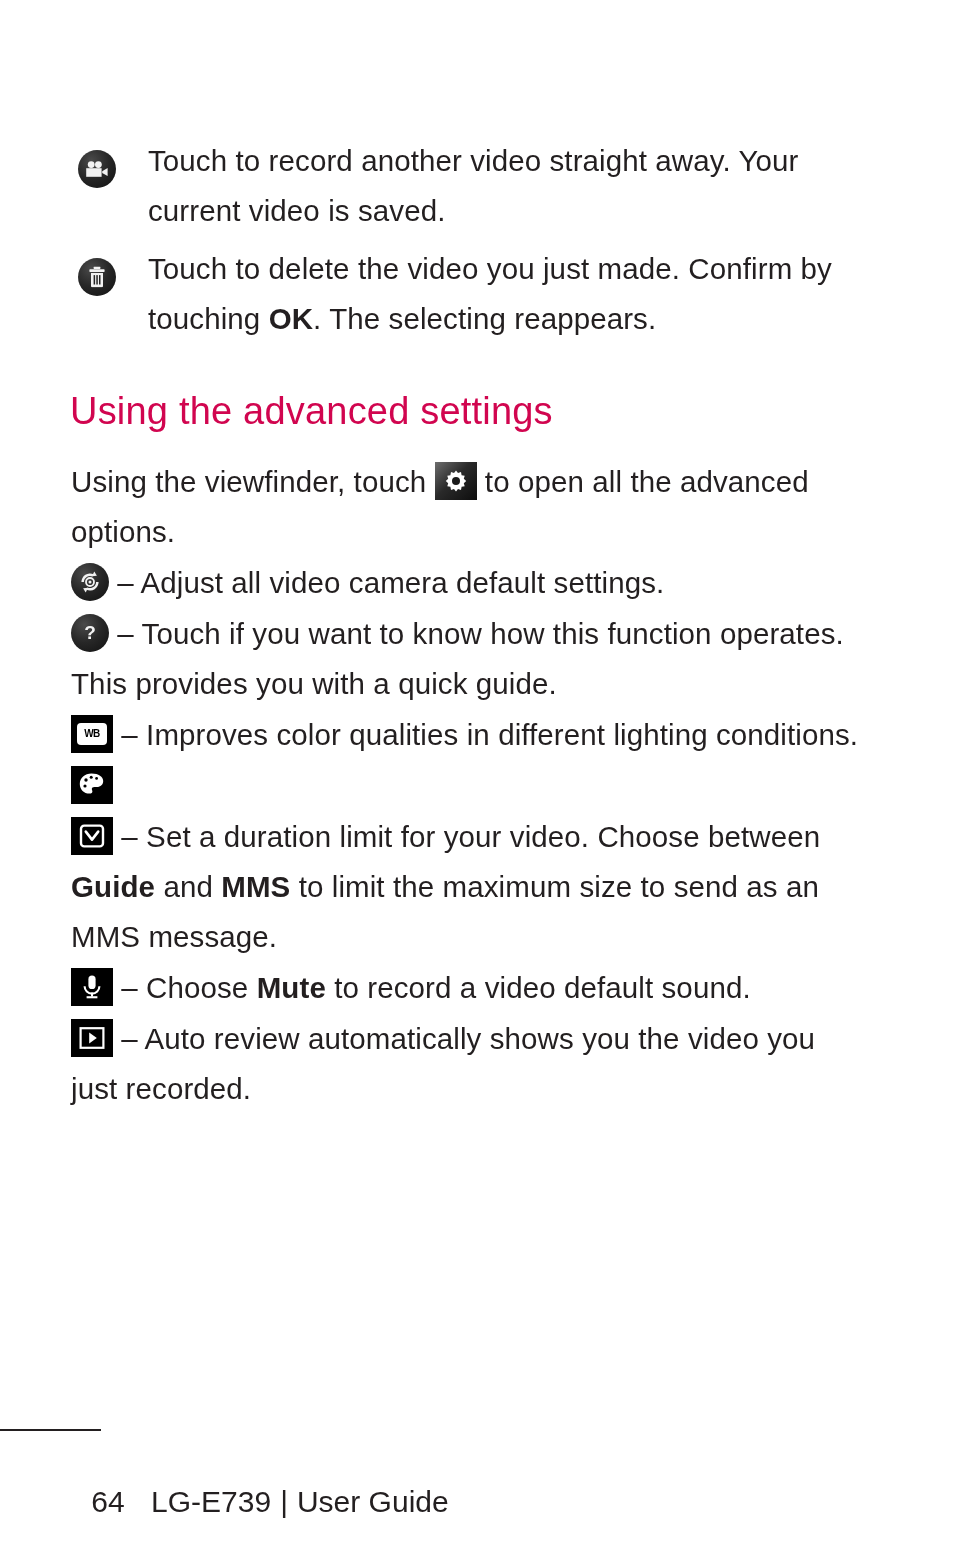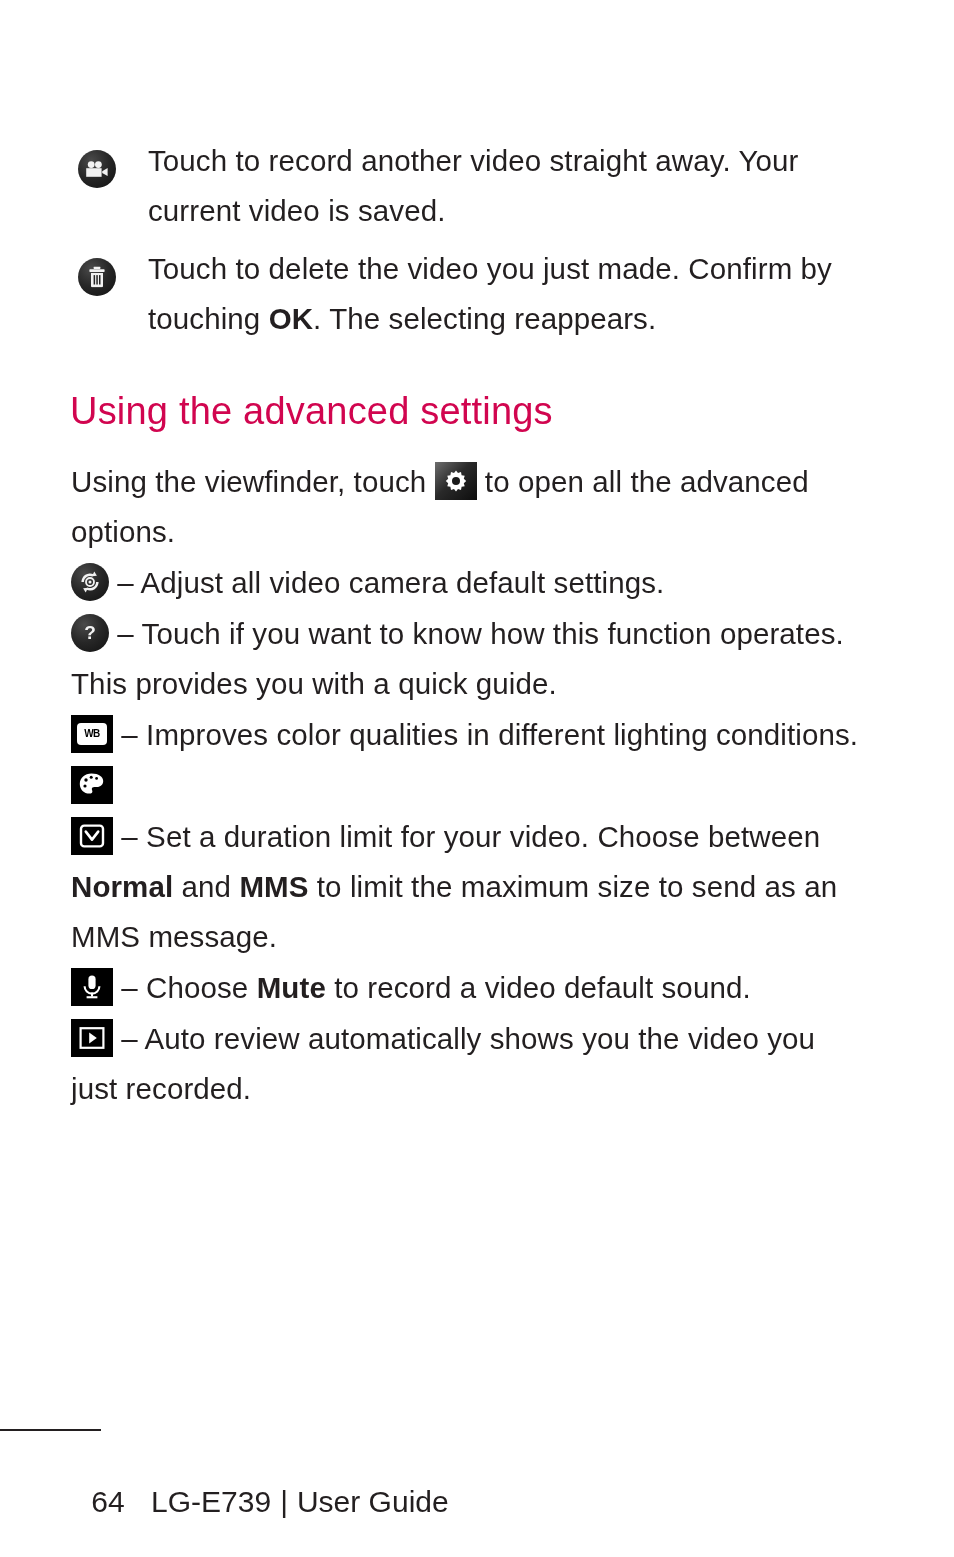--- a/index.html
+++ b/index.html
@@ -239,21 +239,21 @@
         </svg>
       </span><span>&nbsp;</span>
     </div>
 
     <div class="para flowrow">
       <span class="sq">
         <svg class="icosvg" width="28" height="26" viewBox="0 0 28 26" aria-hidden="true">
           <rect x="3.0" y="2.6" width="22" height="20.8" rx="3.2" fill="none" stroke="#ffffff" stroke-width="2.4"></rect>
           <path d="M7.8 8.6l6.2 8.0 6.2-8.0" fill="none" stroke="#ffffff" stroke-width="2.6" stroke-linecap="round" stroke-linejoin="round"></path>
         </svg>
-      </span><span>&nbsp;</span><span>– Set a duration limit for your video. Choose between </span><span class="b">Normal</span><span> and </span><span class="b">MMS</span><span> to limit the maximum size to send as an MMS message.</span>
+      </span><span>&nbsp;</span><span>– Set a duration limit for your video. Choose between </span><span class="b">Guide</span><span> and </span><span class="b">MMS</span><span> to limit the maximum size to send as an MMS message.</span>
     </div>
 
     <div class="para flowrow">
       <span class="sq">
         <svg class="icosvg" width="22" height="26" viewBox="0 0 22 26" aria-hidden="true">
           <rect x="7.4" y="1.6" width="7.2" height="13.4" rx="3.6" fill="#ffffff"></rect>
           <path d="M3.6 12.2a7.4 7.4 0 0 0 14.8 0" fill="none" stroke="#ffffff" stroke-width="2.1"></path>
           <rect x="10.0" y="18.6" width="2.0" height="4.0" fill="#ffffff"></rect>
           <rect x="5.6" y="22.2" width="10.8" height="2.1" fill="#ffffff"></rect>
         </svg>

